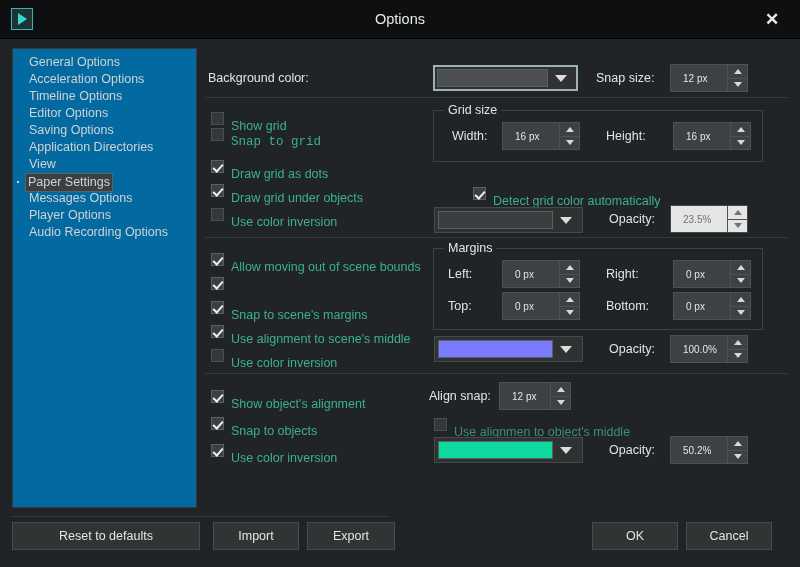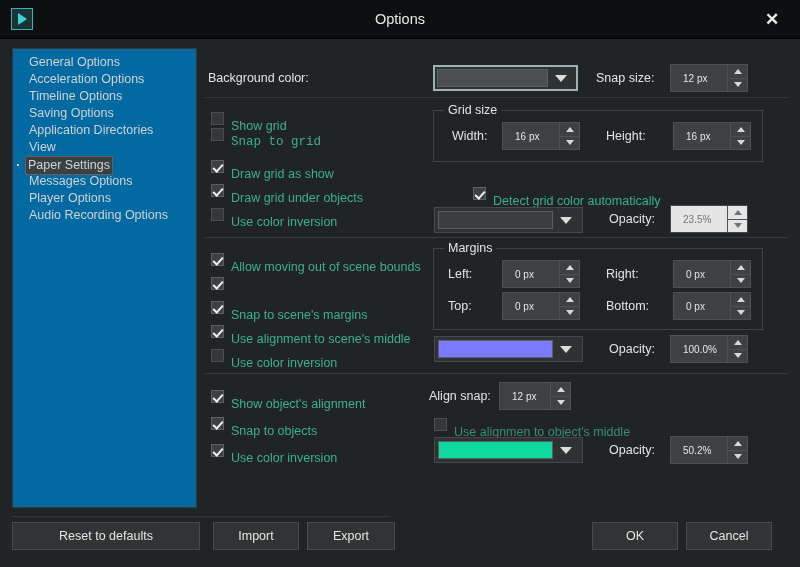--- a/index.html
+++ b/index.html
@@ -244,20 +244,23 @@
     <div class="side-item">
       <span class="lbl">General Options</span>
     </div>
     <div class="side-item">
       <span class="lbl">Acceleration Options</span>
     </div>
     <div class="side-item">
       <span class="lbl">Timeline Options</span>
     </div>
     <div class="side-item">
+      <span class="lbl">Editor Options</span>
+    </div>
+    <div class="side-item">
       <span class="lbl">Saving Options</span>
     </div>
     <div class="side-item">
       <span class="lbl">Application Directories</span>
     </div>
     <div class="side-item">
       <span class="lbl">View</span>
     </div>
     <div class="side-item selected">
       <span class="lbl">Paper Settings</span>
@@ -304,21 +307,21 @@
     <div class="cbrow" style="left:6px; top:62px;">
       <span class="cbox unchecked"></span>
       <span class="greenlabel">Show grid</span>
     </div>
     <div class="cbrow" style="left:6px; top:78px;font-family:Liberation Mono, monospace;">
       <span class="cbox unchecked"></span>
       <span class="greenlabel">Snap to grid</span>
     </div>
     <div class="cbrow" style="left:6px; top:110px;">
       <span class="cbox checked"></span>
-      <span class="greenlabel">Draw grid as show</span>
+      <span class="greenlabel">Draw grid as dots</span>
     </div>
     <div class="cbrow" style="left:6px; top:134px;">
       <span class="cbox checked"></span>
       <span class="greenlabel">Draw grid under objects</span>
     </div>
     <div class="cbrow" style="left:6px; top:158px;">
       <span class="cbox unchecked"></span>
       <span class="greenlabel">Use color inversion</span>
     </div>
 

